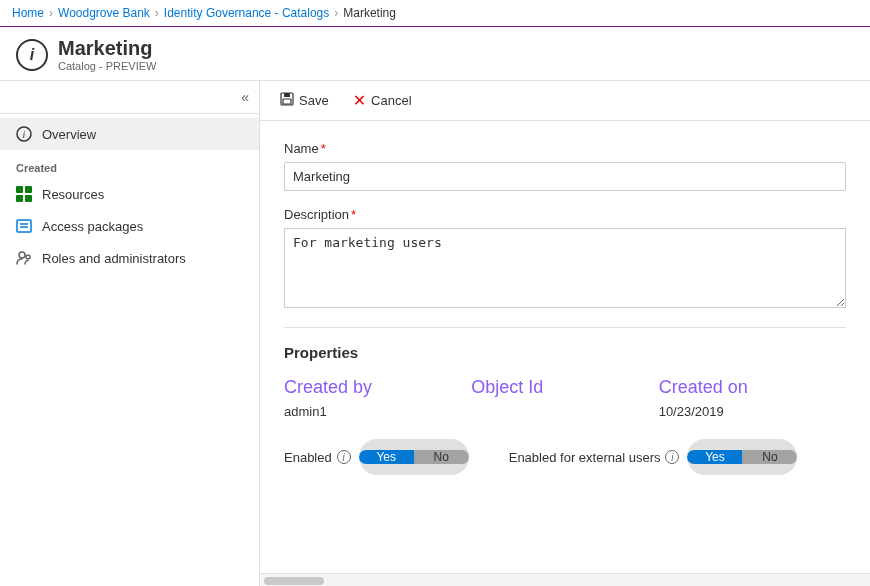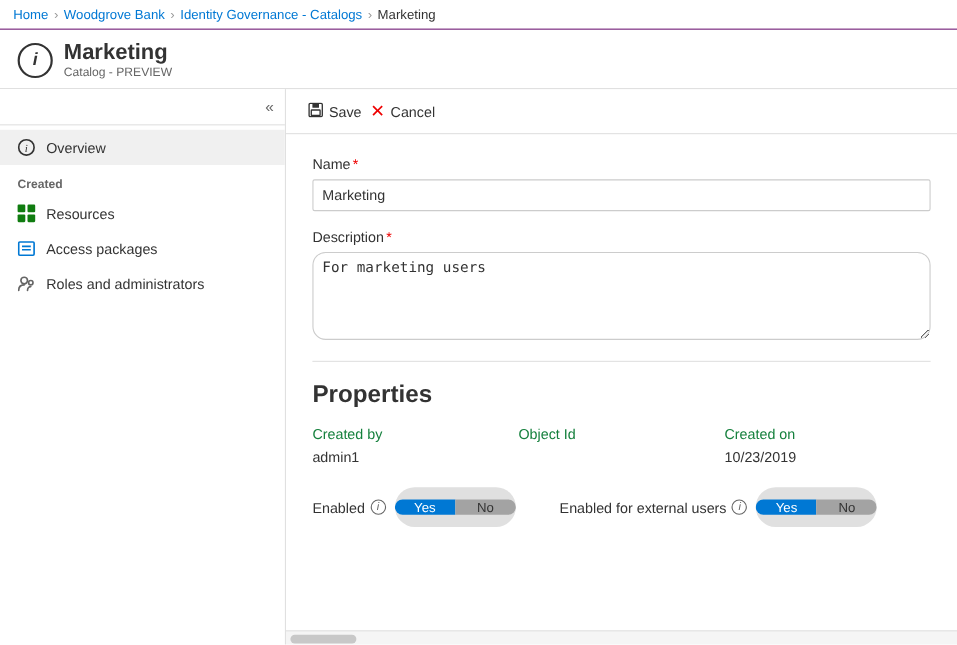--- a/index.html
+++ b/index.html
@@ -48,49 +48,49 @@
     
     .icon-resources { display: grid; grid-template-columns: 1fr 1fr; gap: 2px; width: 16px; height: 16px; }
     .icon-resources .cell { background: #107c10; border-radius: 1px; }
     .icon-resources .cell:nth-child(1) { background: #107c10; }
     .icon-resources .cell:nth-child(2) { background: #107c10; }
     .icon-resources .cell:nth-child(3) { background: #107c10; }
     .icon-resources .cell:nth-child(4) { background: #107c10; }
 
     
     .main-content { flex: 1; display: flex; flex-direction: column; overflow: hidden; }
-    .toolbar { display: flex; align-items: center; padding: 8px 16px; border-bottom: 1px solid #e0e0e0; }
+    .toolbar { display: flex; align-items: center; padding: 8px 16px; border-bottom: 1px solid #e0e0e0; gap: 16px; }
     .toolbar-btn {
       display: flex; align-items: center; gap: 5px; background: none; border: none;
       cursor: pointer; font-size: 13px; color: #333; padding: 2px 4px;
     }
     .toolbar-btn .btn-icon { font-size: 14px; }
 
     .form-area { flex: 1; overflow-y: auto; padding: 20px 24px; }
 
     .form-group { margin-bottom: 16px; }
     .form-label { font-size: 13px; font-weight: 500; margin-bottom: 6px; display: block; }
     .required-star { color: #e00; margin-left: 2px; }
     .form-input {
       width: 100%; border: 1px solid #ccc; border-radius: 2px; padding: 6px 8px;
       font-size: 13px; color: #333; outline: none;
     }
     .form-textarea {
-      width: 100%; border: 1px solid #ccc; border-radius: 12px; padding: 6px 8px;
+      width: 100%; border: 1px solid #ccc; border-radius: 0; padding: 6px 8px;
       font-size: 13px; color: #333; resize: vertical; min-height: 80px; outline: none;
     }
 
     .divider { border: none; border-top: 1px solid #e0e0e0; margin: 16px 0; }
 
     .properties-section { margin-top: 4px; }
-    .properties-title { font-size: 22px; font-weight: 600; margin-bottom: 16px; }
+    .properties-title { font-size: 15px; font-weight: 600; margin-bottom: 16px; }
 
     .properties-grid { display: flex; gap: 0; margin-bottom: 20px; }
     .prop-col { flex: 1; }
-    .prop-label { font-size: 13px; color: #15803d; margin-bottom: 6px; }
+    .prop-label { font-size: 18px; color: #8b5cf6; margin-bottom: 6px; }
     .prop-value { font-size: 13px; color: #333; font-weight: 400; }
 
     .toggles-row { display: flex; gap: 40px; margin-top: 8px; }
     .toggle-group { display: flex; flex-direction: row; gap: 8px; }
     .toggle-label-row { display: flex; align-items: center; gap: 5px; font-size: 13px; }
     .toggle-info-icon {
       width: 14px; height: 14px; border: 1px solid #666; border-radius: 50%;
       display: flex; align-items: center; justify-content: center; font-size: 10px;
       font-style: italic; color: #666; cursor: pointer; flex-shrink: 0;
     }

